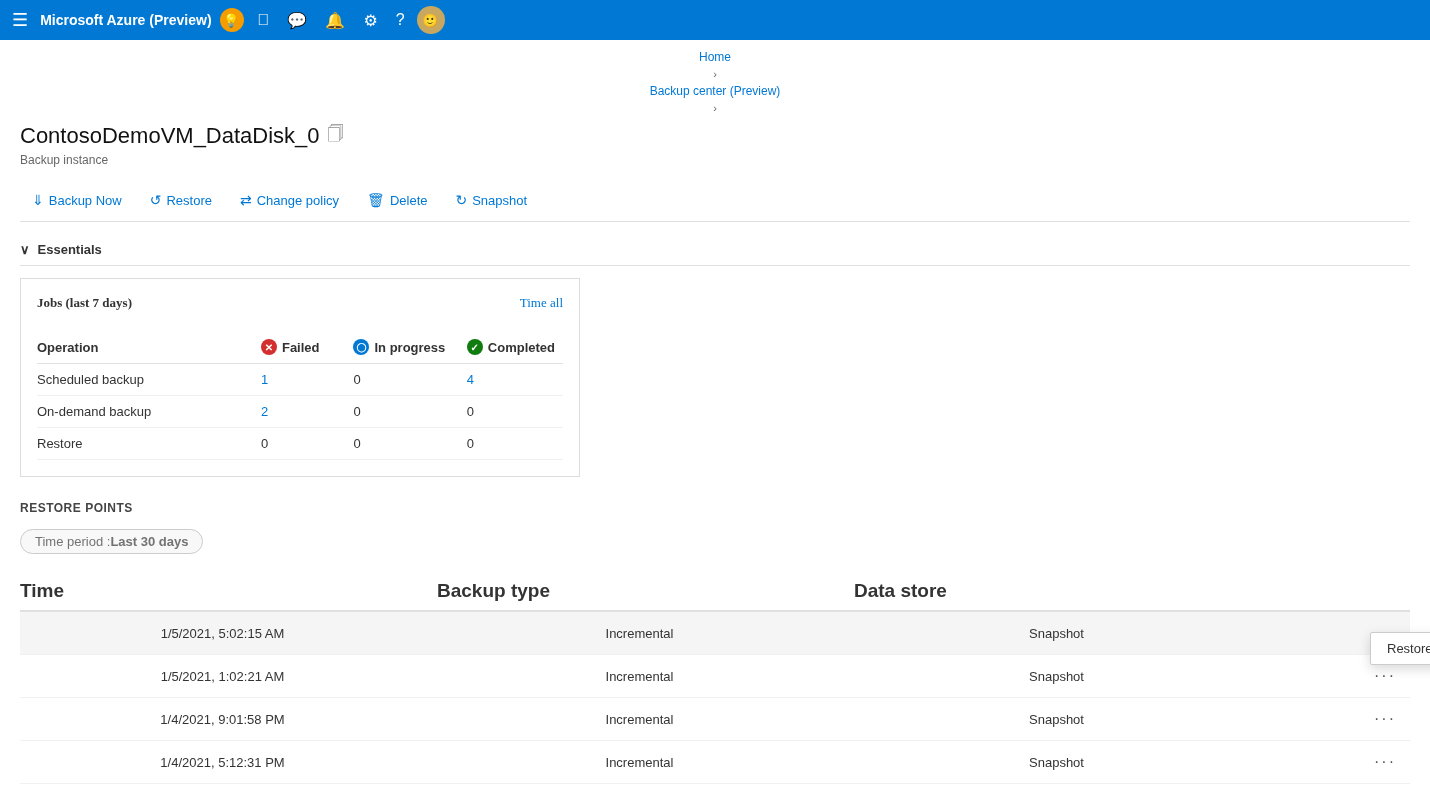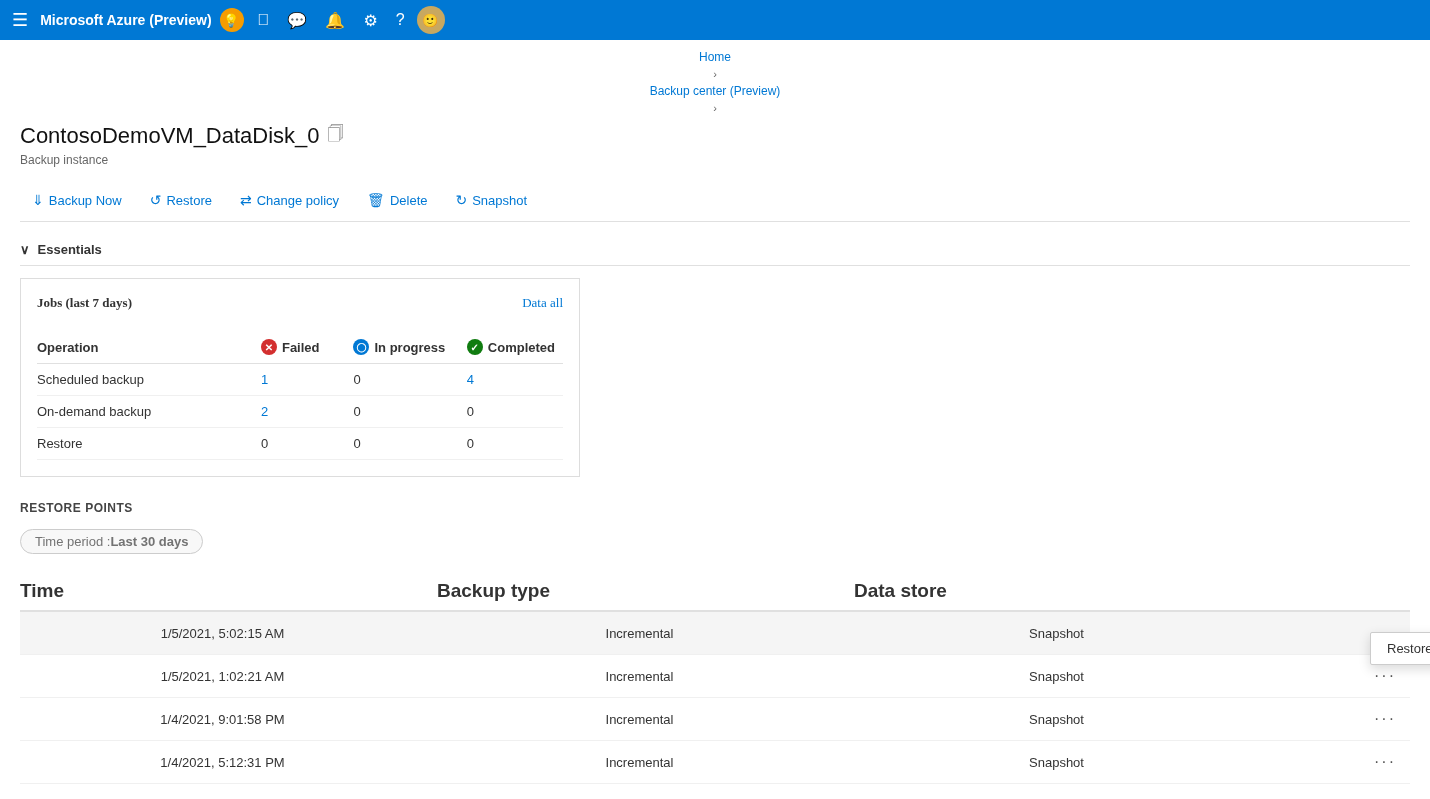--- a/index.html
+++ b/index.html
@@ -393,21 +393,21 @@
   
   <div class="essentials-header">
     <span class="chevron-icon">∨</span>
     <span>Essentials</span>
   </div>
 
   
   <div class="jobs-card">
     <div class="jobs-header">
       <span class="jobs-title">Jobs (last 7 days)</span>
-      <a class="view-all-link">Data all</a>
+      <a class="view-all-link">Time all</a>
     </div>
     <table class="jobs-table">
       <thead>
         <tr>
           <th class="col-op">
             <span>Operation</span>
           </th>
           <th class="col-failed">
             <div class="th-status">
               <span class="status-icon-fail">✕</span>

